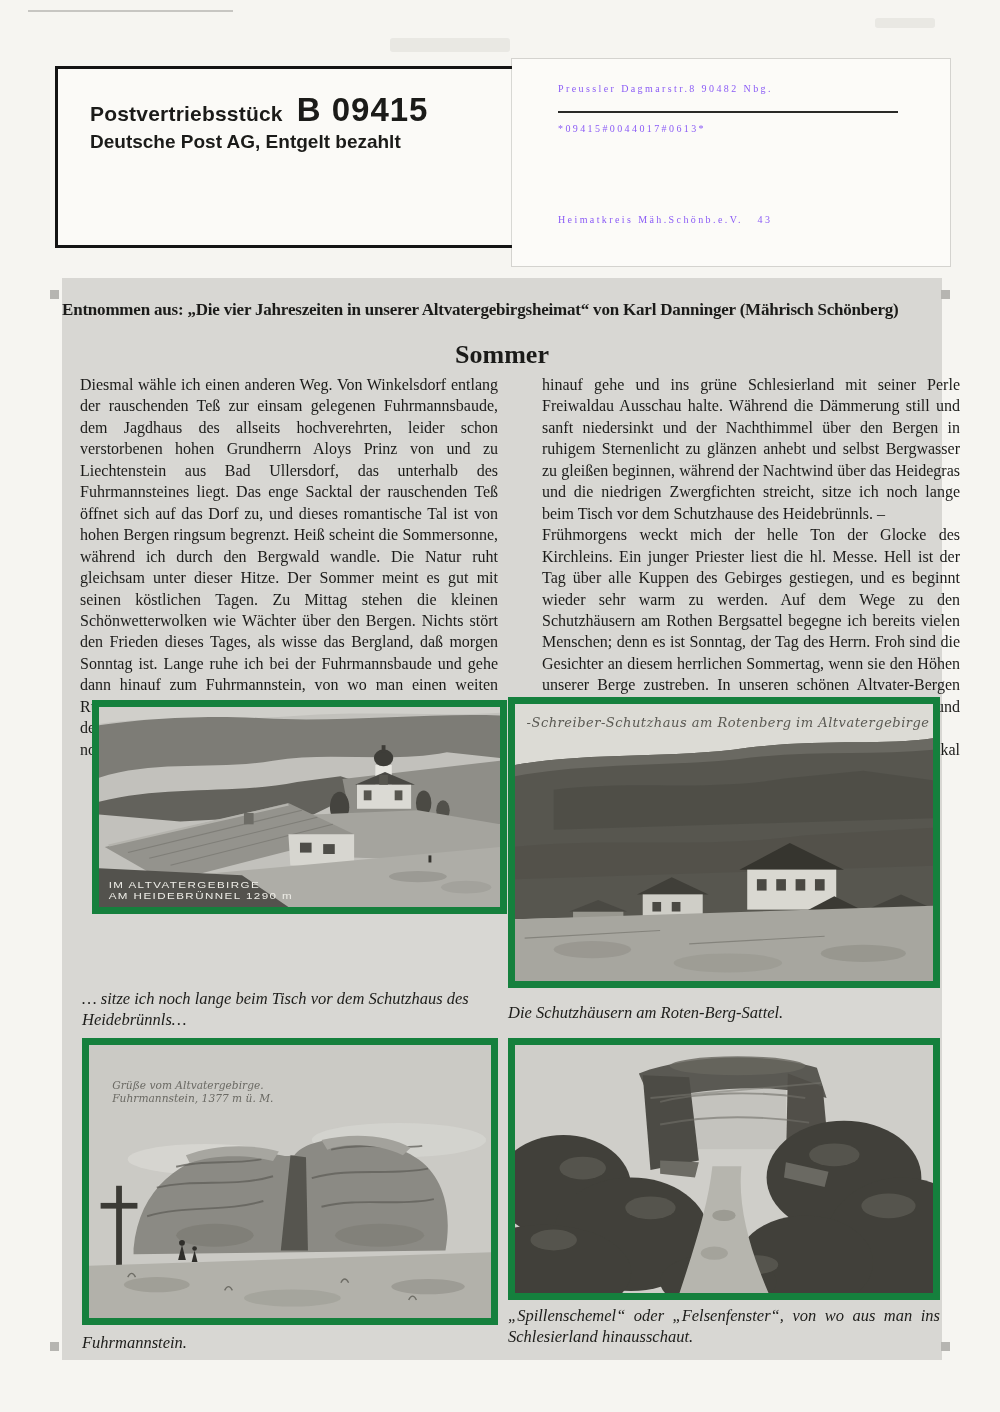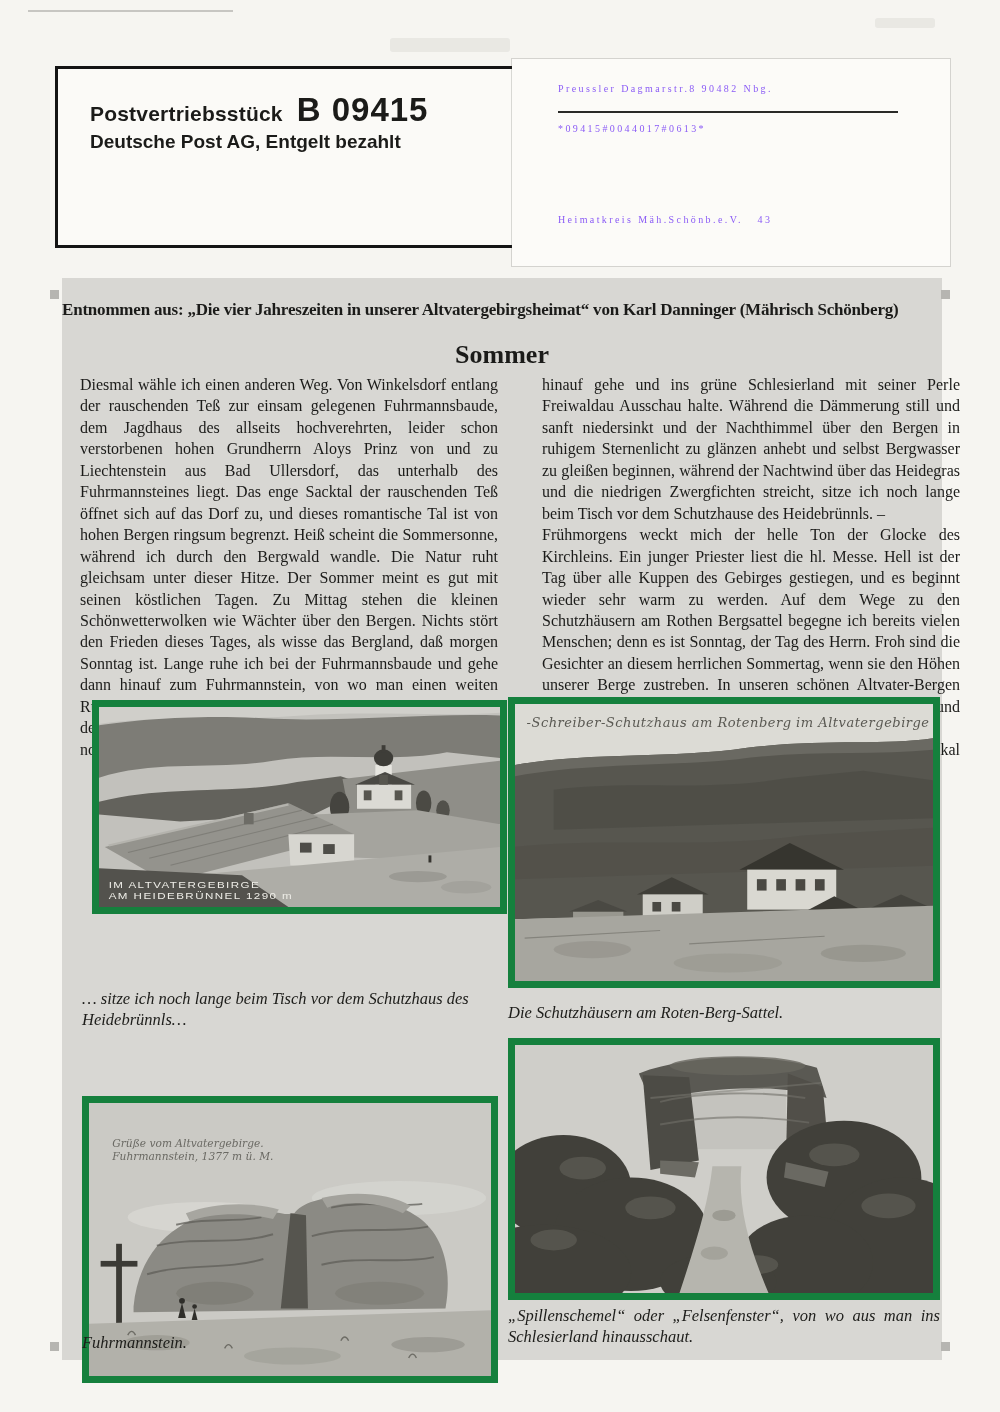--- a/index.html
+++ b/index.html
@@ -179,21 +179,21 @@
       <ellipse cx="80" cy="258" rx="40" ry="9" fill="#918f88" opacity=".6"></ellipse>
       <ellipse cx="220" cy="272" rx="56" ry="10" fill="#989790" opacity=".6"></ellipse>
       <ellipse cx="360" cy="262" rx="44" ry="9" fill="#8e8d86" opacity=".6"></ellipse>
       <path d="M10,246 L150,238 M180,252 L320,244" stroke="#76756e" stroke-width="1.2" opacity=".7"></path>
     </svg>
   </div>
 
   <div class="caption" style="left:82px;top:988px;width:415px;">… sitze ich noch lange beim Tisch vor dem Schutzhaus des Heidebrünnls…</div>
   <div class="caption" style="left:508px;top:1002px;width:432px;">Die Schutzhäusern am Roten-Berg-Sattel.</div>
 
-  <div class="photo" style="left:82px;top:1096px;width:416px;height:287px;">
+  <div class="photo" style="left:82px;top:1038px;width:416px;height:287px;">
     <svg viewBox="0 0 415 287" preserveAspectRatio="none">
       <rect width="415" height="287" fill="#cbcac5"></rect>
       <ellipse cx="120" cy="120" rx="80" ry="16" fill="#d8d7d2" opacity=".8"></ellipse>
       <ellipse cx="320" cy="100" rx="90" ry="18" fill="#d5d4cf" opacity=".8"></ellipse>
       <text x="24" y="46" font-family="DejaVu Serif, serif" font-style="italic" font-size="11" fill="#6a6963">Grüße vom Altvatergebirge.</text>
       <text x="24" y="60" font-family="DejaVu Serif, serif" font-style="italic" font-size="11" fill="#6a6963">Fuhrmannstein, 1377 m ü. M.</text>
 
       <path d="M46,214 C52,150 94,118 150,110 C182,106 196,120 212,116 C226,94 298,90 340,120 C370,142 374,182 368,216 L46,220 Z" fill="#8b8a84"></path>
       <path d="M208,116 L198,216 L226,216 L224,118 Z" fill="#56554f"></path>
       <path d="M60,180 C100,168 140,176 180,164 M70,150 C110,140 150,150 190,138 M230,140 C270,128 310,138 350,130 M240,170 C280,160 320,170 356,162 M90,128 C120,120 150,126 178,120 M250,110 C285,102 318,110 344,106" stroke="#5f5e58" stroke-width="2" fill="none" opacity=".75"></path>

